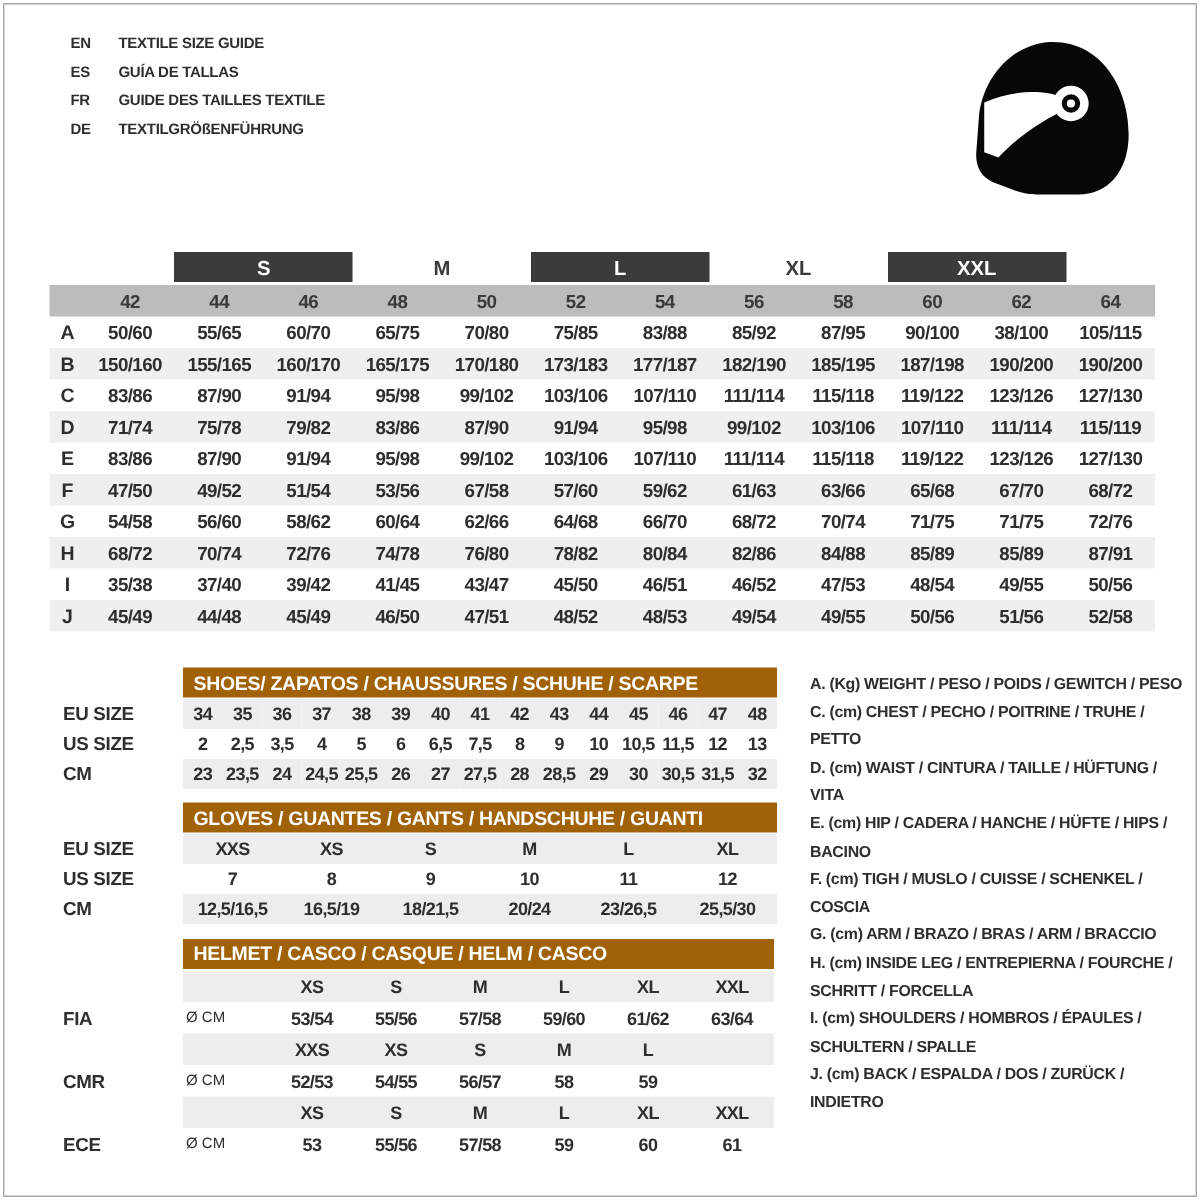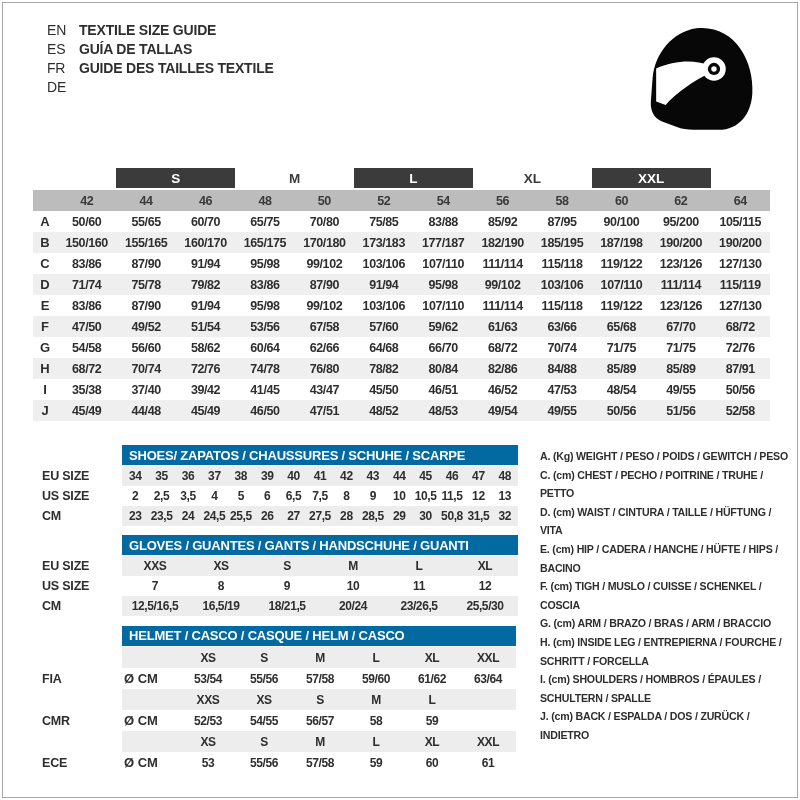--- a/index.html
+++ b/index.html
@@ -3,22 +3,22 @@
 <meta charset="utf-8">
 <style>
   html,body{margin:0;padding:0;background:#fff;}
   body{width:800px;height:800px;position:relative;font-family:"Liberation Sans",sans-serif;color:#2e2e2e;overflow:hidden;}
   .frame{position:absolute;inset:2px;border:1px solid #a8a8a8;}
   .canvas{position:absolute;inset:0;}
 
   
   .lang-list{position:absolute;left:47px;top:20px;}
   .lang-row{display:flex;height:19px;align-items:center;}
-  .lang-code{width:32px;font-weight:400;font-size:14px;letter-spacing:-0.2px;}
-  .lang-text{font-weight:700;font-size:14px;letter-spacing:-0.2px;}
+  .lang-code{width:32px;font-weight:700;font-size:10px;letter-spacing:-0.2px;}
+  .lang-text{font-weight:700;font-size:10px;letter-spacing:-0.2px;}
   .helmet-logo{position:absolute;right:40px;top:20px;width:118px;height:118px;}
 
   
   .main-table{position:absolute;left:33px;top:168px;width:737px;}
   .m-row{display:grid;grid-template-columns:24px repeat(12,1fr);align-items:center;}
   .letter-row{height:22px;align-items:stretch;}
   .band-dark{background:#3b3b3b;color:#fff;font-weight:700;font-size:13.5px;display:flex;align-items:center;justify-content:center;height:20px;}
   .band-plain{color:#3b3b3b;font-weight:700;font-size:13.5px;display:flex;align-items:center;justify-content:center;height:20px;}
   .size-header{height:21px;background:#bcbcbc;}
   .size-header .cell{color:#3a3a3a;}
@@ -28,27 +28,27 @@
   .row-letter{font-weight:700;font-size:13px;text-align:center;}
 
   
   .sections{position:absolute;left:40px;top:445px;width:478px;}
   .sec{margin-bottom:9px;}
   .s-row{display:grid;align-items:center;}
   .shoes .s-row{grid-template-columns:82px repeat(15,1fr);}
   .gloves .s-row{grid-template-columns:82px repeat(6,1fr);}
   .helmet .s-row{grid-template-columns:82px 58px repeat(6,56px);}
   .s-title{height:20px;margin-bottom:1px;}
-  .title-bar{grid-column:2 / -1;background:#0369a1;color:#fff;font-weight:700;font-size:13px;letter-spacing:-0.2px;height:20px;display:flex;align-items:center;padding-left:7px;white-space:nowrap;}
+  .title-bar{grid-column:2 / -1;background:#a16207;color:#fff;font-weight:700;font-size:13px;letter-spacing:-0.2px;height:20px;display:flex;align-items:center;padding-left:7px;white-space:nowrap;}
   .s-row{height:20px;}
   .helmet .s-row{height:21px;}
   .s-label{font-weight:700;font-size:12.5px;letter-spacing:-0.2px;padding-left:2px;}
   .s-cell{font-weight:700;font-size:12px;text-align:center;letter-spacing:-0.4px;white-space:nowrap;}
   .s-cell.shaded{background:#ededed;height:100%;display:flex;align-items:center;justify-content:center;}
-  .unit-cell{font-weight:700;font-size:13px;text-align:left;padding-left:2px;white-space:nowrap;}
+  .unit-cell{font-weight:400;font-size:10px;text-align:left;padding-left:2px;white-space:nowrap;}
 
   
   .legend{position:absolute;left:540px;top:447px;width:248px;}
   .legend-item{font-weight:700;font-size:10.6px;line-height:18.6px;letter-spacing:-0.2px;}
 </style>
 </head>
 <body>
 
 <div class="frame"></div>
 <div class="canvas">
@@ -61,20 +61,21 @@
       <div class="lang-row">
         <div class="lang-code">ES</div>
         <div class="lang-text">GUÍA DE TALLAS</div>
       </div>
       <div class="lang-row">
         <div class="lang-code">FR</div>
         <div class="lang-text">GUIDE DES TAILLES TEXTILE</div>
       </div>
       <div class="lang-row">
         <div class="lang-code">DE</div>
+        <div class="lang-text">TEXTILGRÖßENFÜHRUNG</div>
       </div>
     </div>
 
   <svg class="helmet-logo" viewBox="0 0 100 100" aria-hidden="true">
     <path fill="#070707" d="M46 7 C 26 10 11 28 9 49 L 7.5 69 C 7 77 10 83 17 86 L 29 90.5 C 34 92.5 38 93 44 93 L 65 93 C 82 93 92.5 80 93.5 62 C 95 33 77 3.5 46 7 Z"></path>
     <path fill="#ffffff" d="M12 41 C 27 34 45 33.5 56 38 L 58 45 C 45 50.5 29 62 20 72 L 12 69 Z"></path>
     <circle cx="61" cy="41.5" r="10" fill="#ffffff"></circle>
     <circle cx="61" cy="41.5" r="5.2" fill="#070707"></circle>
     <circle cx="61" cy="41.5" r="2.3" fill="#ffffff"></circle>
   </svg>
@@ -107,21 +108,21 @@
         <div class="cell">50/60</div>
         <div class="cell">55/65</div>
         <div class="cell">60/70</div>
         <div class="cell">65/75</div>
         <div class="cell">70/80</div>
         <div class="cell">75/85</div>
         <div class="cell">83/88</div>
         <div class="cell">85/92</div>
         <div class="cell">87/95</div>
         <div class="cell">90/100</div>
-        <div class="cell">95/200</div>
+        <div class="cell">38/100</div>
         <div class="cell">105/115</div>
       </div>
       <div class="m-row data-row striped">
         <div class="row-letter">B</div>
         <div class="cell">150/160</div>
         <div class="cell">155/165</div>
         <div class="cell">160/170</div>
         <div class="cell">165/175</div>
         <div class="cell">170/180</div>
         <div class="cell">173/183</div>
@@ -302,21 +303,21 @@
           <div class="s-cell shaded">24</div>
           <div class="s-cell shaded">24,5</div>
           <div class="s-cell shaded">25,5</div>
           <div class="s-cell shaded">26</div>
           <div class="s-cell shaded">27</div>
           <div class="s-cell shaded">27,5</div>
           <div class="s-cell shaded">28</div>
           <div class="s-cell shaded">28,5</div>
           <div class="s-cell shaded">29</div>
           <div class="s-cell shaded">30</div>
-          <div class="s-cell shaded">50,8</div>
+          <div class="s-cell shaded">30,5</div>
           <div class="s-cell shaded">31,5</div>
           <div class="s-cell shaded">32</div>
         </div>
       </div>
     <div class="sec gloves">
         <div class="s-row s-title">
           <div class="title-bar">GLOVES / GUANTES / GANTS / HANDSCHUHE / GUANTI</div>
         </div>
         <div class="s-row">
           <div class="s-label">EU SIZE</div>

